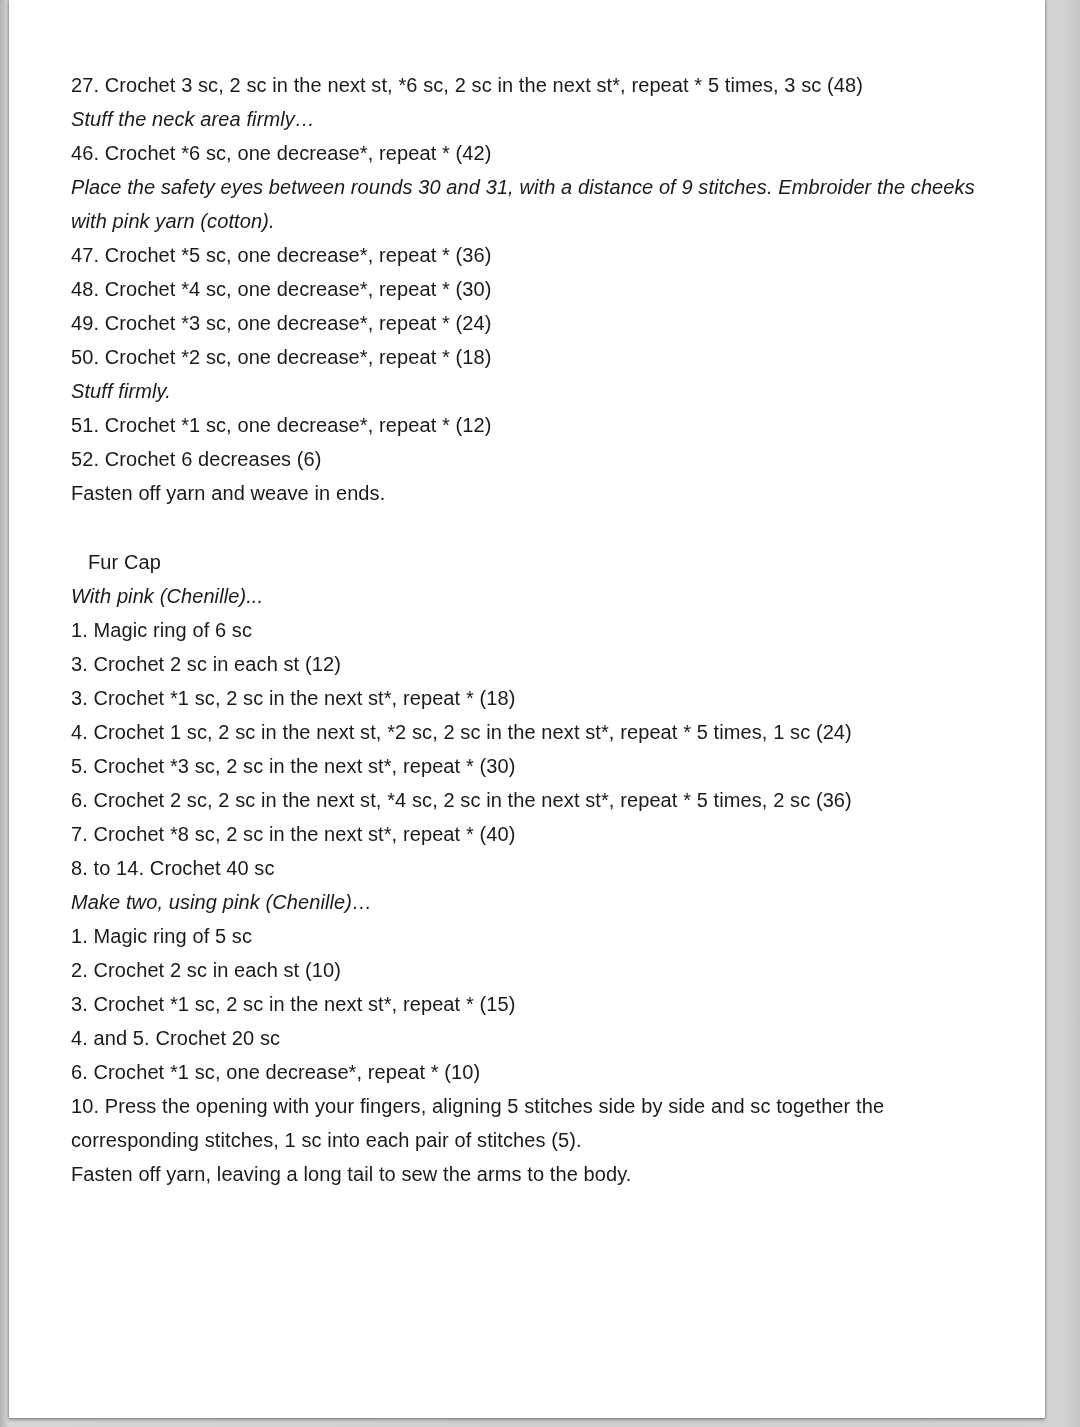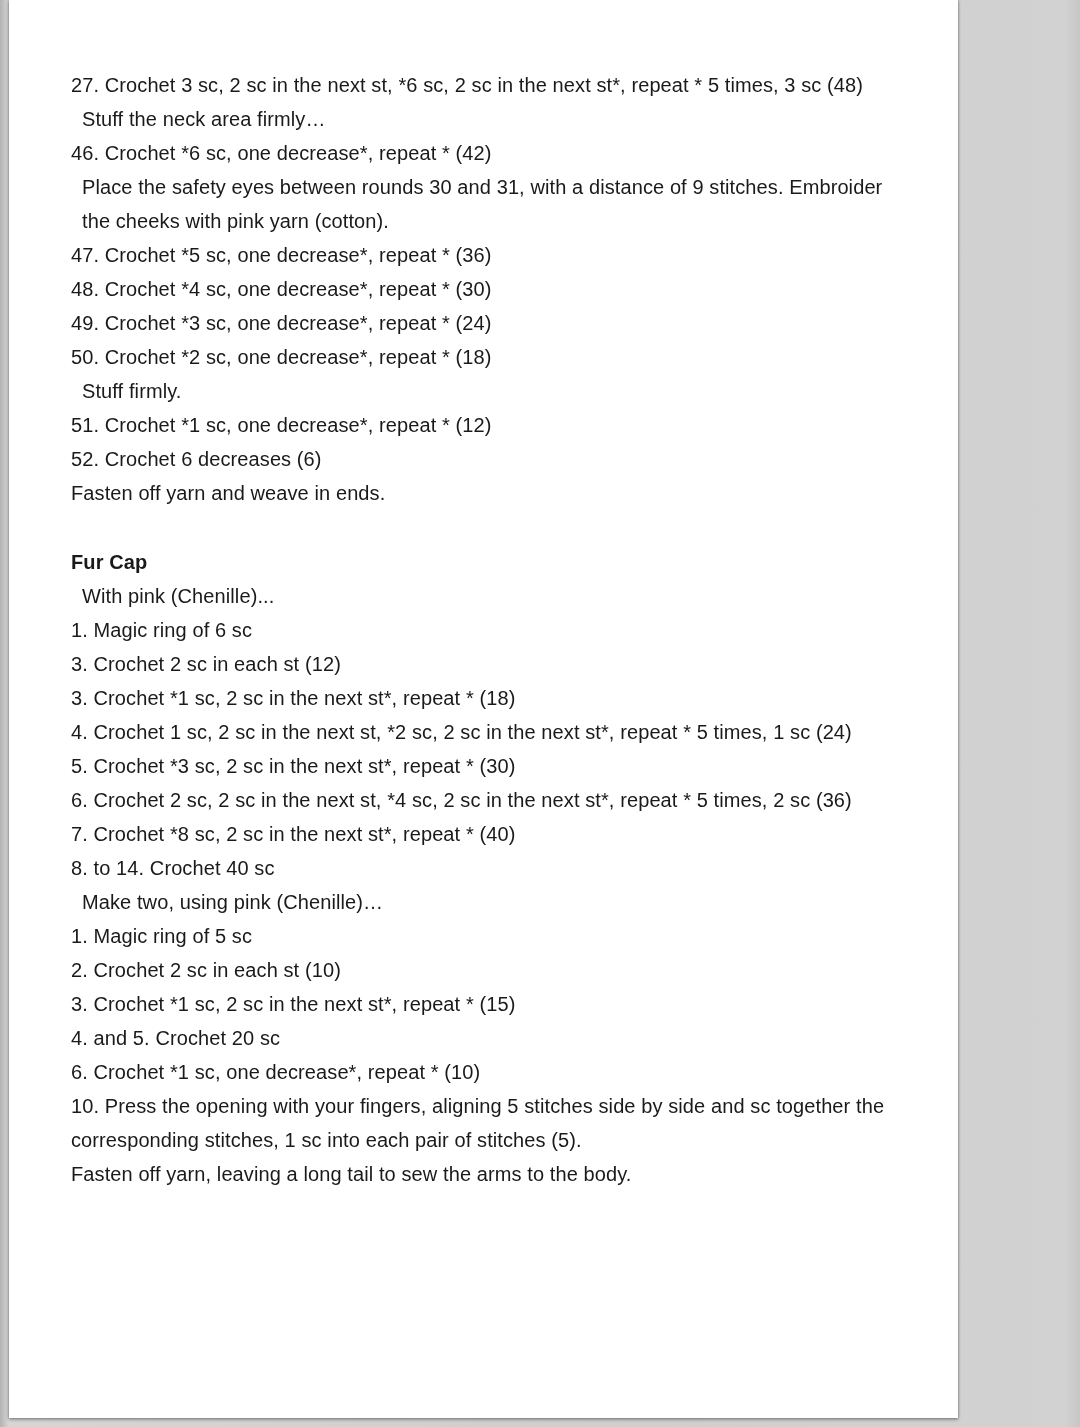--- a/index.html
+++ b/index.html
@@ -11,41 +11,42 @@
     height: 1427px;
     position: relative;
     overflow: hidden;
     background: linear-gradient(to right, #b3b3b3 0px, #d6d6d6 9px, #cfcfcf 50%, #d2d2d2 1065px, #c6c6c6 100%);
     font-family: "Liberation Sans", sans-serif;
   }
   .page {
     position: absolute;
     left: 9px;
     top: 0;
-    width: 949px;
+    width: 1036px;
     height: 1418px;
     background: #ffffff;
     box-shadow: -1px 0 2px rgba(0,0,0,0.18), 1px 0 2px rgba(0,0,0,0.18), 0 2px 3px rgba(0,0,0,0.28);
   }
   .content {
     padding: 68px 62px 0 62px;
     font-size: 20px;
     line-height: 34px;
     color: #1a1a1a;
     letter-spacing: 0.1px;
   }
   .content p {
     margin: 0;
   }
   .content p.heading {
-    font-weight: 700;
+    font-weight: 400;
     margin-top: 35px;
+    margin-left: 17px;
   }
   .content p.italic {
-    margin-left: 11px;
+    font-style: italic;
   }
 </style>
 </head>
 <body>
 
 <div class="page">
   <div class="content">
       <p class="normal">27. Crochet 3 sc, 2 sc in the next st, *6 sc, 2 sc in the next st*, repeat * 5 times, 3 sc (48)</p>
       <p class="italic">Stuff the neck area firmly…</p>
       <p class="normal">46. Crochet *6 sc, one decrease*, repeat * (42)</p>

